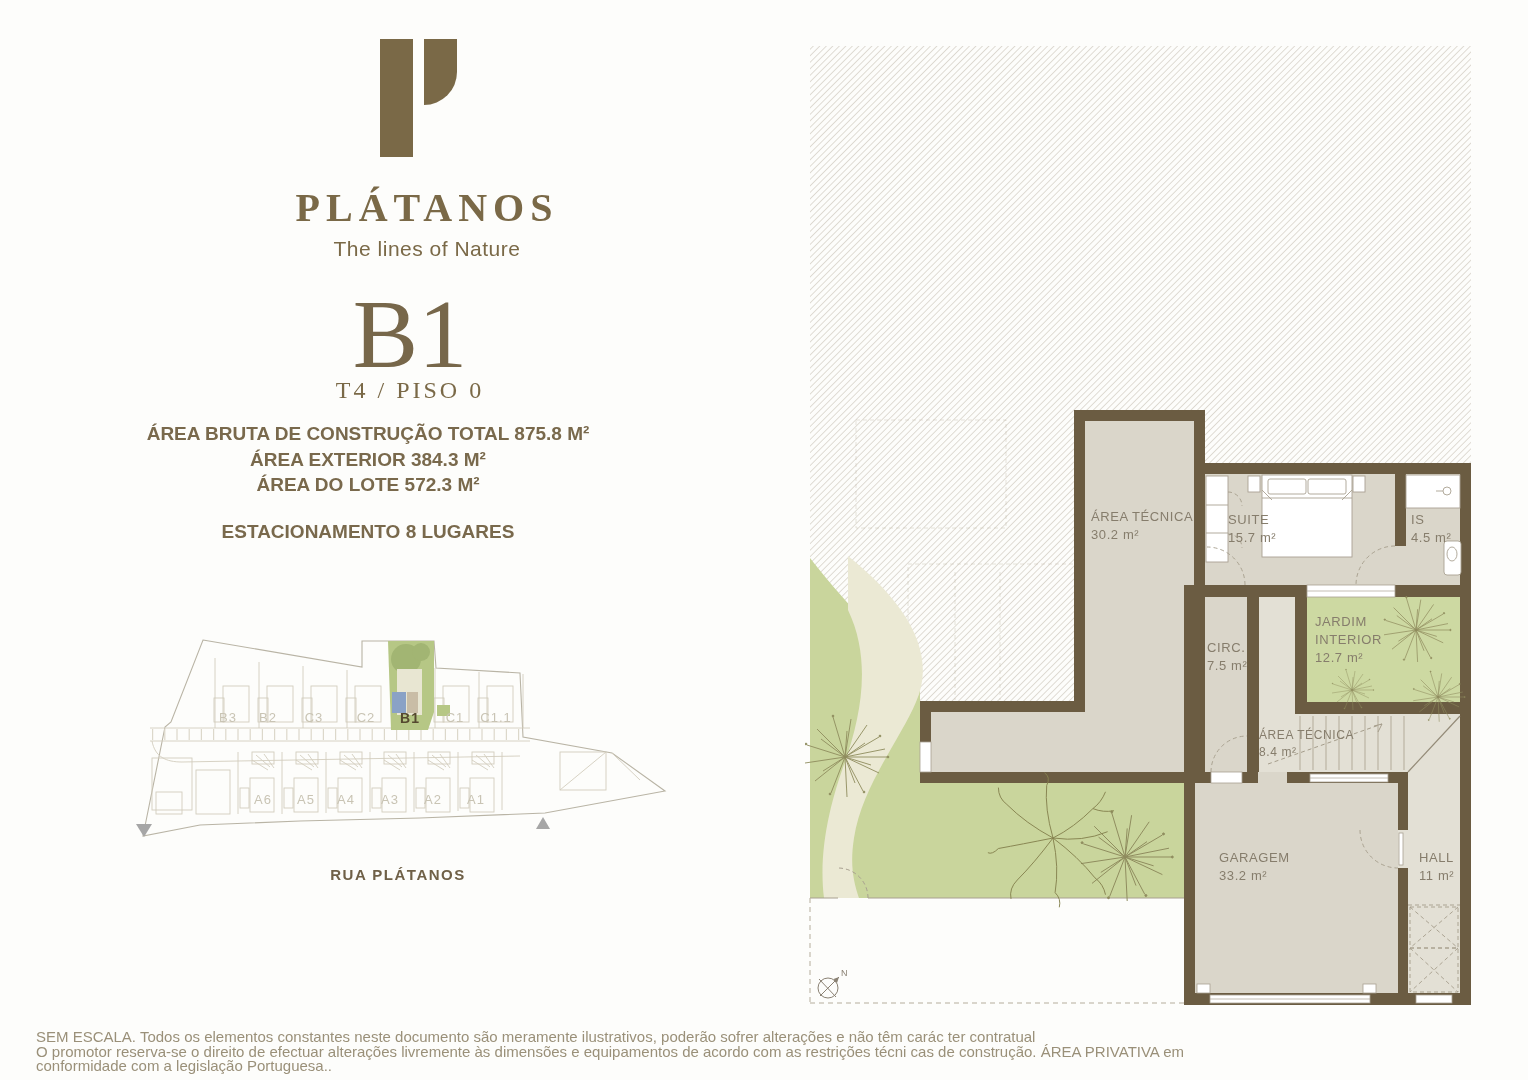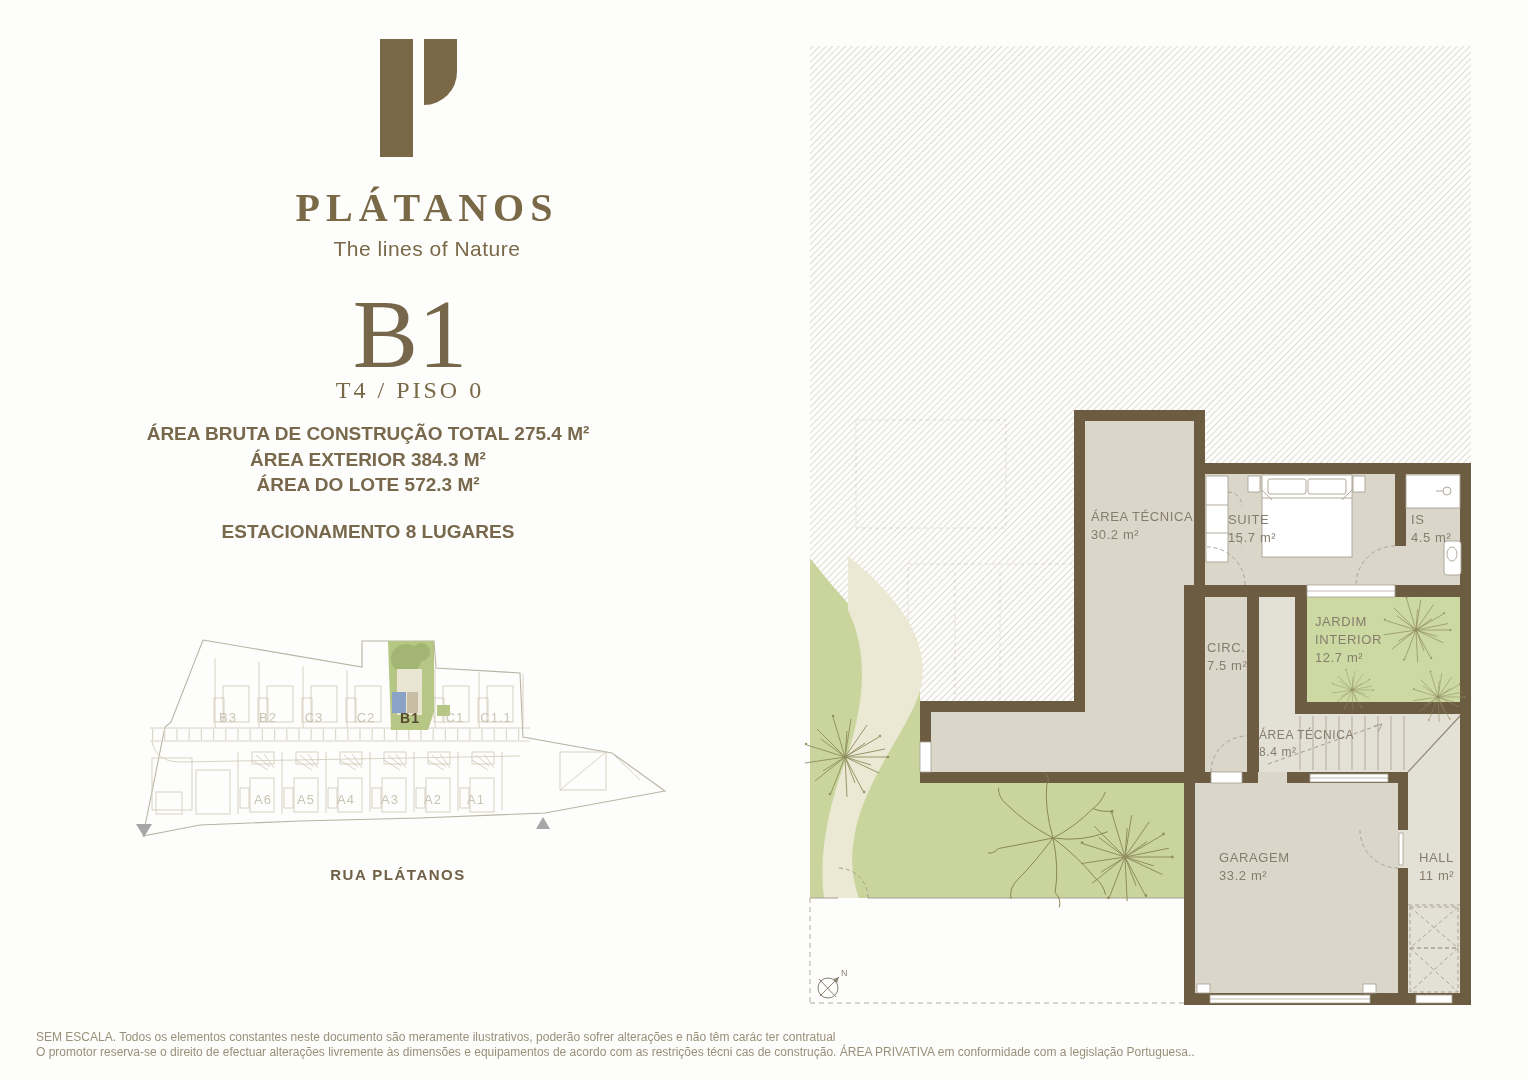--- a/index.html
+++ b/index.html
@@ -45,37 +45,37 @@
   
   .floorplan{left:805px;top:40px;}
   .room-label{font-family:"Liberation Sans", sans-serif;font-size:13px;fill:#867d6c;letter-spacing:0.6px;}
   .room-label.small{font-size:12px;}
   .site-label{font-family:"Liberation Sans", sans-serif;font-size:13px;fill:#c9c4b4;letter-spacing:1px;}
   .site-label.hl{font-size:14px;font-weight:bold;fill:#55492f;}
   .compass-n{font-size:9px;fill:#8a8173;}
   
   .footer{
     left:36px;top:1030px;width:1200px;
-    font-size:12px;line-height:14.5px;color:#9a9079;
+    font-size:15px;line-height:14.5px;color:#9a9079;
   }
 </style>
 </head>
 <body>
 
 <div class="abs logo-bar"></div>
 <div class="abs logo-bowl"></div>
 
 <div class="abs brand-name">PLÁTANOS</div>
 <div class="abs brand-tagline">The lines of Nature</div>
 
 <div class="abs unit-code">B1</div>
 <div class="abs unit-subtitle">T4 / PISO 0</div>
 
 <div class="abs specs">
-  <div>ÁREA BRUTA DE CONSTRUÇÃO TOTAL 275.4 M²</div>
+  <div>ÁREA BRUTA DE CONSTRUÇÃO TOTAL 875.8 M²</div>
   <div>ÁREA EXTERIOR 384.3 M²</div>
   <div>ÁREA DO LOTE 572.3 M²</div>
   <div class="parking">ESTACIONAMENTO 8 LUGARES</div>
 </div>
 
 <svg class="abs siteplan" width="556" height="242" viewBox="125 623 556 242" xmlns="http://www.w3.org/2000/svg">
   <defs>
     <g id="hut">
       <rect x="8" y="-42" width="26" height="36"></rect>
       <rect x="-1" y="-30" width="10" height="24"></rect>

